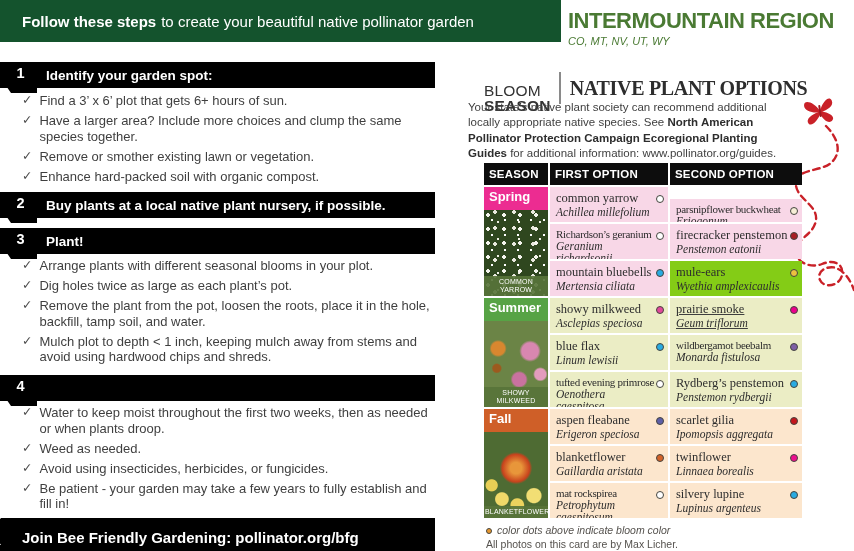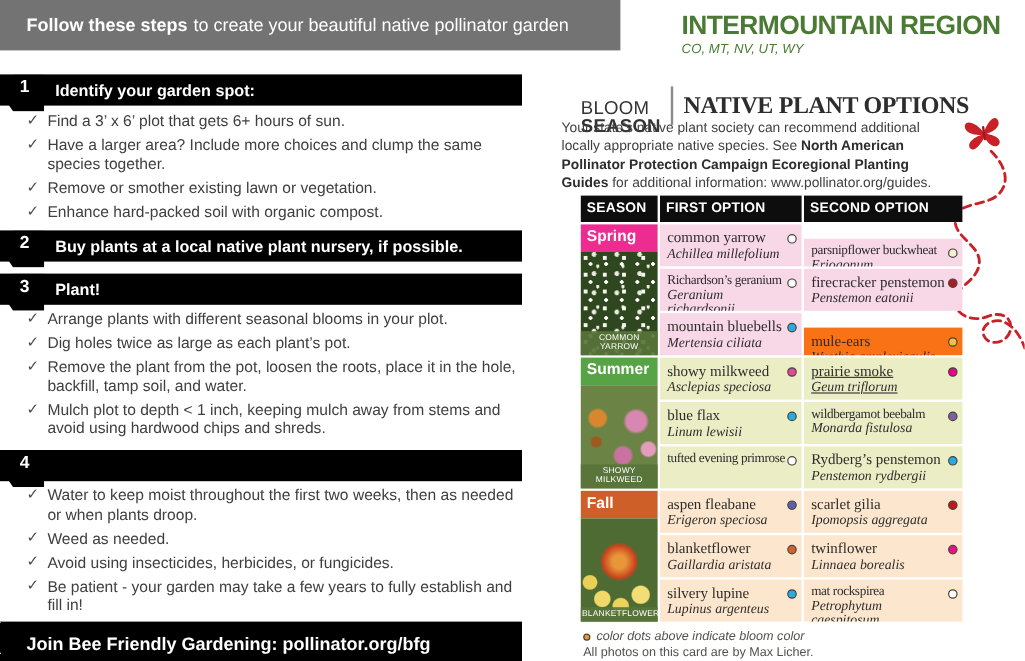--- a/index.html
+++ b/index.html
@@ -5,21 +5,21 @@
   * { margin:0; padding:0; box-sizing:border-box; }
   html,body { width:854px; height:551px; }
   body {
     position:relative; width:854px; height:551px; background:#ffffff;
     font-family:"Liberation Sans", sans-serif; color:#3f3f3f; overflow:hidden;
   }
   .abs { position:absolute; }
 
   
   .top-banner {
-    left:0; top:4; width:517px; height:42px; background:#737373;
+    left:0; top:4; width:561px; height:42px; background:#14532d;
     display:flex; align-items:center; padding-left:22px;
     color:#fff; font-size:15px;
   }
   .top-banner b { font-weight:bold; margin-right:5px; }
 
   .region { left:568px; top:8px; }
   .region-title { color:#4a7a33; font-size:22px; font-weight:bold; letter-spacing:-0.5px; }
   .region-states { color:#4a7a33; font-size:11px; font-style:italic; margin-top:1px; }
 
   
@@ -269,21 +269,21 @@
     <div class="cell" style="background-color: rgb(248, 215, 231);">
       <div class="p-name">firecracker penstemon</div>
       <div class="p-sci">Penstemon eatonii</div>
       <span class="dot" style="background-color: rgb(168, 30, 36);"></span>
     </div>
     <div class="cell" style="background-color: rgb(248, 215, 231);">
       <div class="p-name">mountain bluebells</div>
       <div class="p-sci">Mertensia ciliata</div>
       <span class="dot" style="background-color: rgb(41, 171, 226);"></span>
     </div>
-    <div class="cell" style="background-color: #f97316; margin-top: 12px;">
+    <div class="cell" style="background-color: #84cc16;">
       <div class="p-name">mule-ears</div>
       <div class="p-sci">Wyethia amplexicaulis</div>
       <span class="dot" style="background-color: rgb(237, 193, 63);"></span>
     </div>
 
     <div class="season-cell">
       <div class="season-label" style="background-color: rgb(87, 163, 69);">Summer</div>
       <div class="season-photo photo-milkweed">
         <div class="photo-caption">SHOWY MILKWEED</div>
       </div>
@@ -303,20 +303,21 @@
       <div class="p-sci">Linum lewisii</div>
       <span class="dot" style="background-color: rgb(41, 171, 226);"></span>
     </div>
     <div class="cell" style="background-color: rgb(235, 237, 197);">
       <div class="p-name tight">wildbergamot beebalm</div>
       <div class="p-sci">Monarda fistulosa</div>
       <span class="dot" style="background-color: rgb(126, 95, 165);"></span>
     </div>
     <div class="cell" style="background-color: rgb(235, 237, 197);">
       <div class="p-name tight">tufted evening primrose</div>
+      <div class="p-sci">Oenothera caespitosa</div>
       <span class="dot" style="background-color: rgb(255, 255, 255);"></span>
     </div>
     <div class="cell" style="background-color: rgb(235, 237, 197);">
       <div class="p-name">Rydberg’s penstemon</div>
       <div class="p-sci">Penstemon rydbergii</div>
       <span class="dot" style="background-color: rgb(41, 171, 226);"></span>
     </div>
 
     <div class="season-cell">
       <div class="season-label" style="background-color: rgb(207, 95, 40);">Fall</div>
@@ -338,28 +339,28 @@
       <div class="p-name">blanketflower</div>
       <div class="p-sci">Gaillardia aristata</div>
       <span class="dot" style="background-color: rgb(210, 98, 42);"></span>
     </div>
     <div class="cell" style="background-color: rgb(252, 230, 205);">
       <div class="p-name">twinflower</div>
       <div class="p-sci">Linnaea borealis</div>
       <span class="dot" style="background-color: rgb(236, 16, 141);"></span>
     </div>
     <div class="cell" style="background-color: rgb(252, 230, 205);">
+      <div class="p-name tight">mat rockspirea</div>
+      <div class="p-sci">Petrophytum caespitosum</div>
+      <span class="dot" style="background-color: rgb(255, 255, 255);"></span>
+    </div>
+    <div class="cell" style="background-color: rgb(252, 230, 205);">
       <div class="p-name">silvery lupine</div>
       <div class="p-sci">Lupinus argenteus</div>
       <span class="dot" style="background-color: rgb(41, 171, 226);"></span>
-    </div>
-    <div class="cell" style="background-color: rgb(252, 230, 205);">
-      <div class="p-name tight">mat rockspirea</div>
-      <div class="p-sci">Petrophytum caespitosum</div>
-      <span class="dot" style="background-color: rgb(255, 255, 255);"></span>
     </div>
 
   </div>
 </div>
 
 <div class="abs notes">
   <div class="note1">
     <span class="note-dot"></span>
     <span>color dots above indicate bloom color</span>
   </div>

